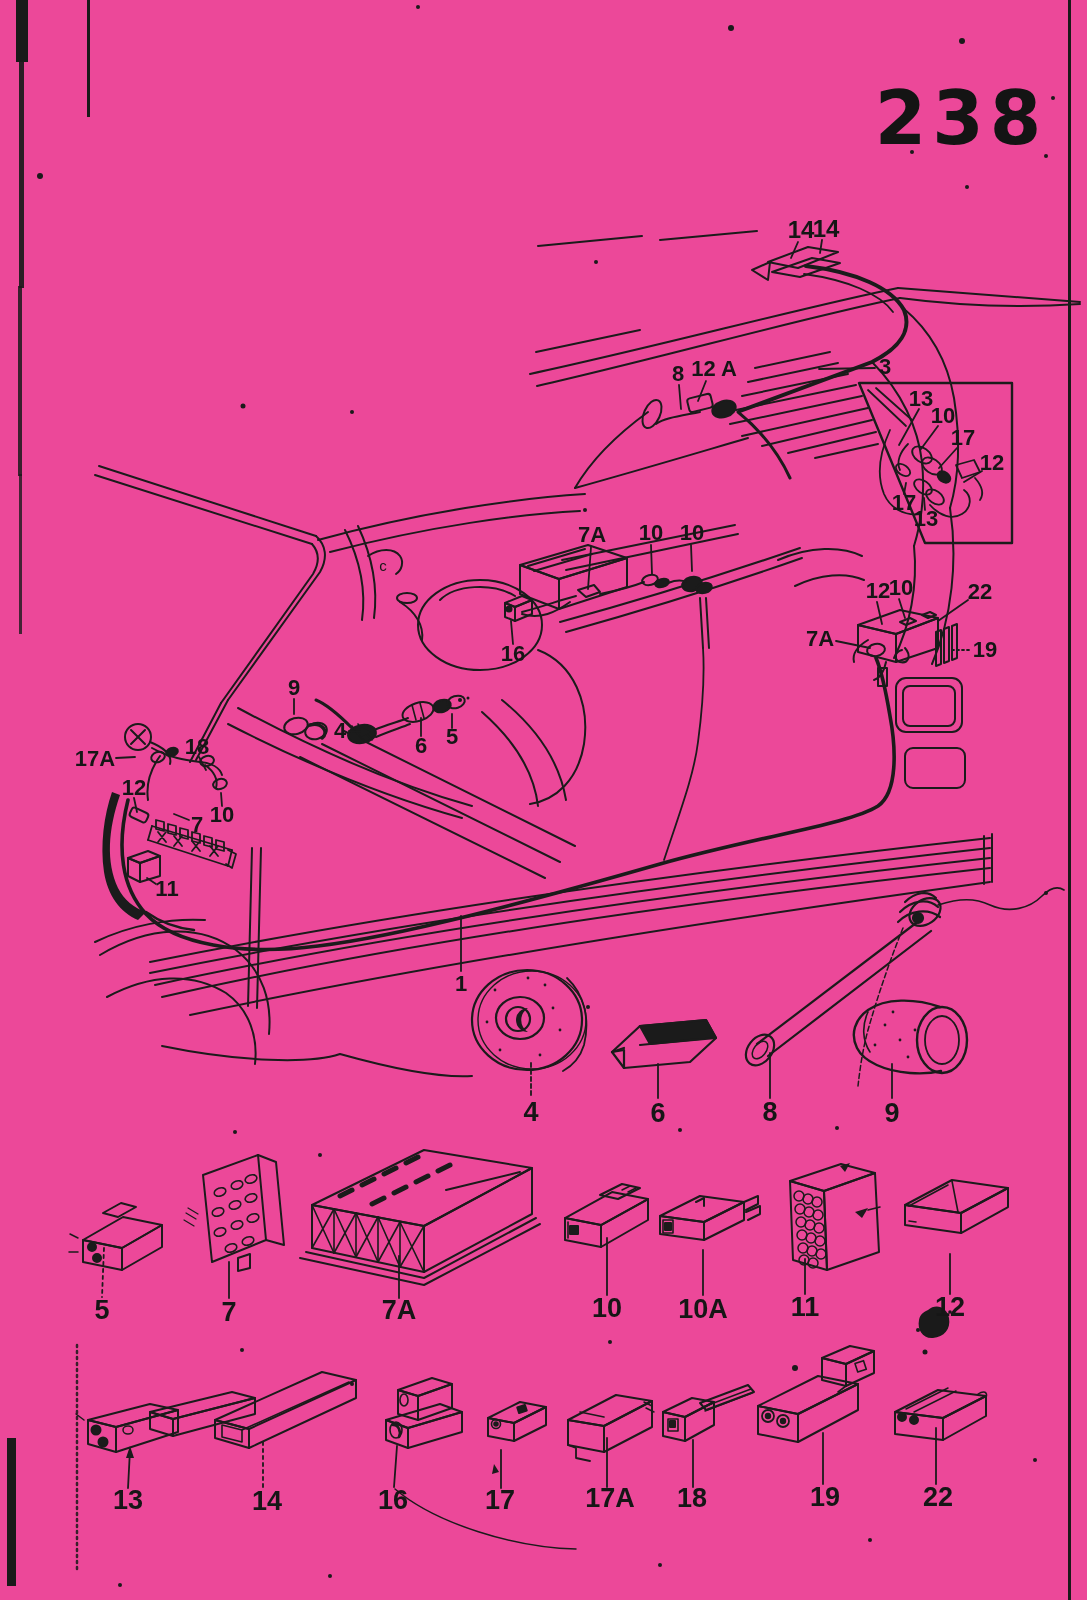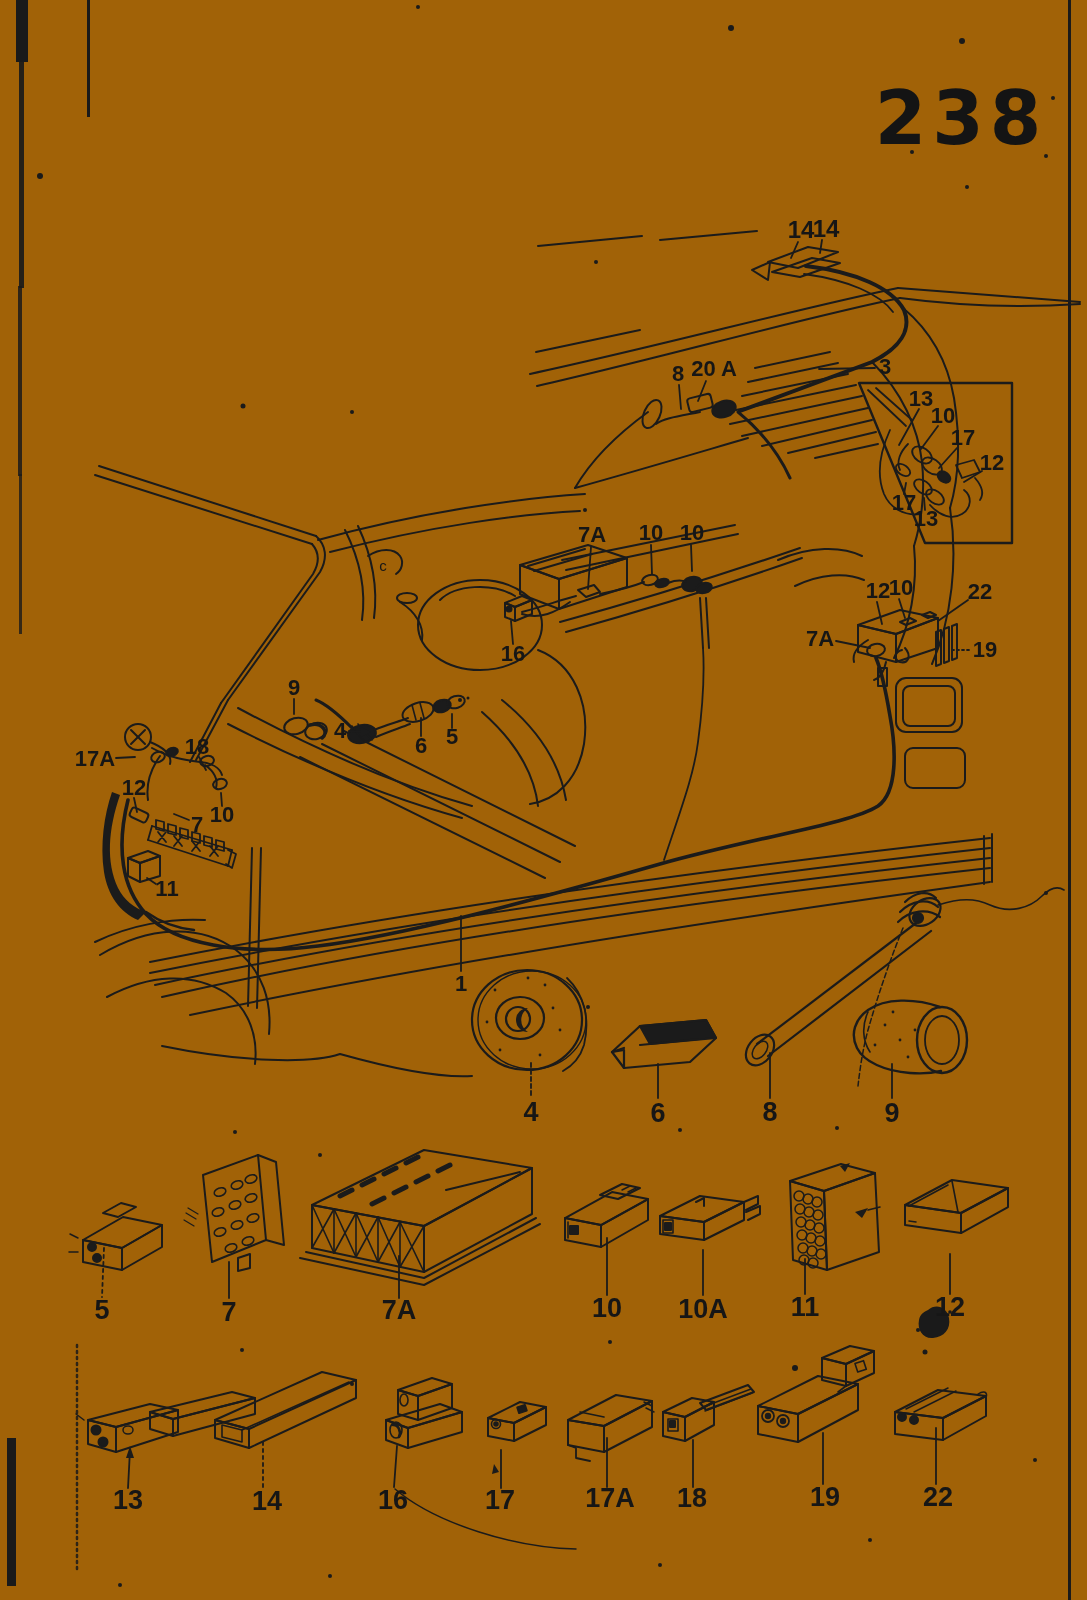--- a/index.html
+++ b/index.html
@@ -1,18 +1,18 @@
 <!DOCTYPE html>
 <html><head>
 <meta charset="utf-8">
 <style>
   html,body{margin:0;padding:0;background:#e8e8e6;}
   .page{
     position:relative;width:1087px;height:1600px;margin:0 auto;
-    background:#a16207;overflow:hidden;
+    background:#ec4899;overflow:hidden;
     font-family:"Liberation Sans",sans-serif;color:#141414;
   }
   svg{position:absolute;left:0;top:0;}
   .co{
     position:absolute;transform:translate(-50%,-50%);
     font:700 22px "Liberation Sans",sans-serif;color:#161616;
     white-space:nowrap;letter-spacing:0px;line-height:1;
   }
   .co.big{font-size:27px;}
   .co.small{font-size:15px;font-weight:400;}
@@ -615,21 +615,21 @@
     <path d="M978,1394 C984,1390 988,1392 986,1398" stroke-width="1.5"></path>
   </g>
 </svg>
 
 <span class="pagenum" style="left:961px;top:118px">238</span>
 
 <span class="co" style="left:801px;top:230px;font-size:24px">14</span>
 <span class="co" style="left:826px;top:229px;font-size:24px">14</span>
 <span class="co" style="left:885px;top:367px">3</span>
 <span class="co" style="left:678px;top:374px">8</span>
-<span class="co" style="left:714px;top:369px">20 A</span>
+<span class="co" style="left:714px;top:369px">12 A</span>
 <span class="co" style="left:921px;top:399px">13</span>
 <span class="co" style="left:943px;top:416px">10</span>
 <span class="co" style="left:963px;top:438px">17</span>
 <span class="co" style="left:992px;top:463px">12</span>
 <span class="co" style="left:904px;top:503px">17</span>
 <span class="co" style="left:926px;top:519px">13</span>
 <span class="co" style="left:592px;top:535px">7A</span>
 <span class="co" style="left:651px;top:533px">10</span>
 <span class="co" style="left:692px;top:533px">10</span>
 <span class="co" style="left:513px;top:654px">16</span>

